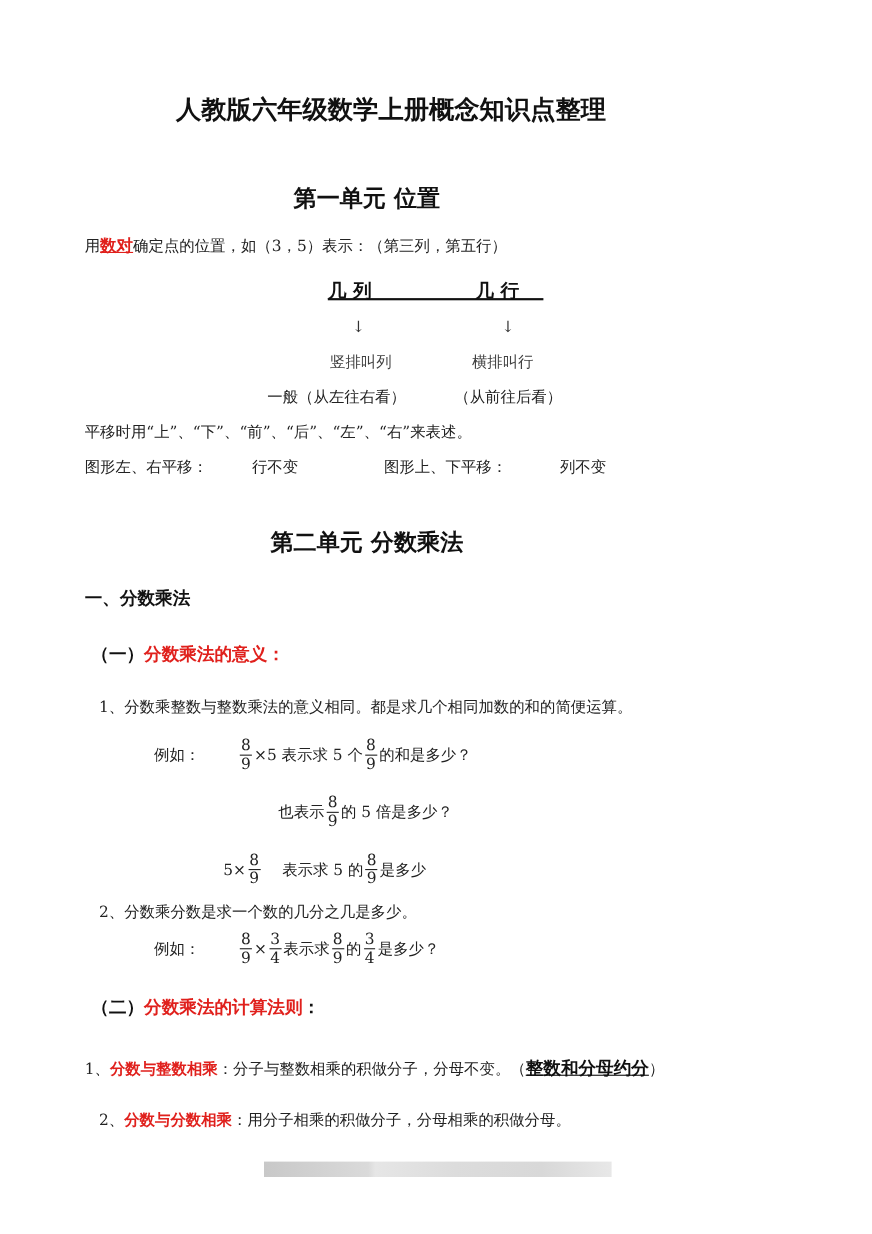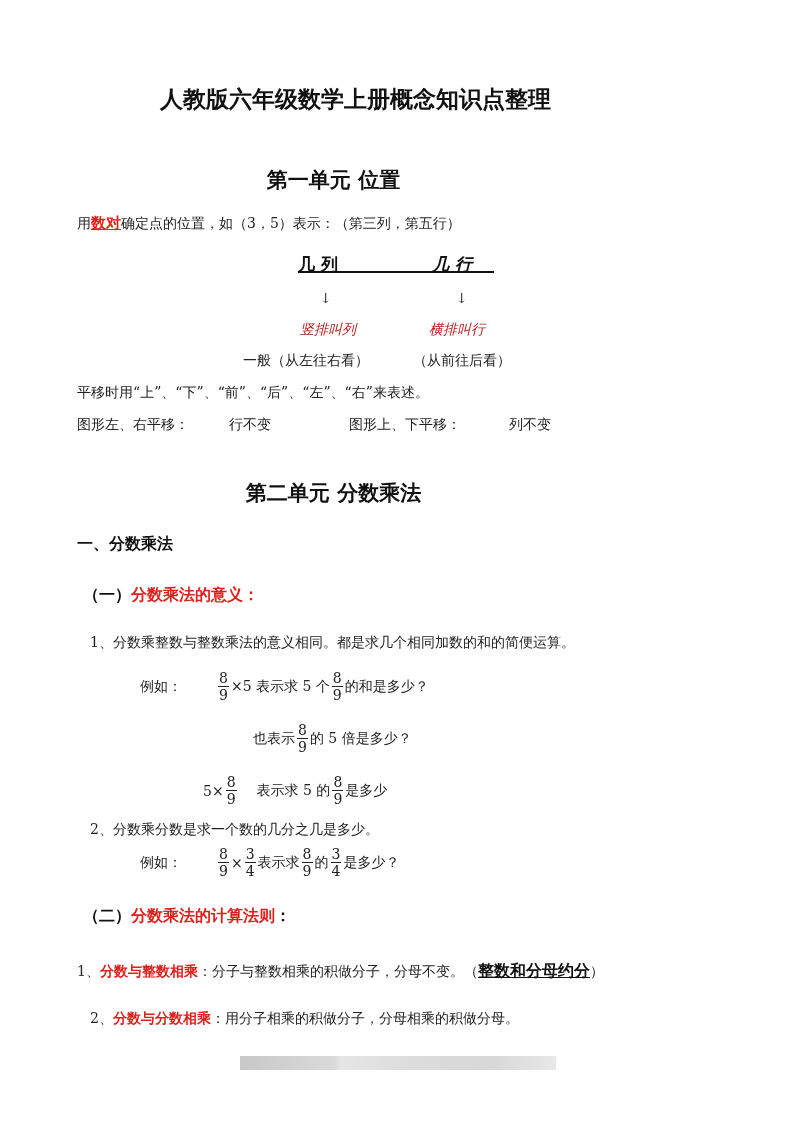--- a/index.html
+++ b/index.html
@@ -3,21 +3,21 @@
 <meta charset="utf-8">
 <style>
   html, body { margin: 0; padding: 0; background: #ffffff; }
   body { width: 793px; height: 1122px; position: relative; overflow: hidden;
          font-family: "DejaVu Serif", "Liberation Serif", serif; color: #222; }
   .abs { position: absolute; white-space: nowrap; }
   .sans-bold { font-family: "DejaVu Sans", "Liberation Sans", sans-serif; font-weight: bold; color: #111; }
   .title { font-size: 23px; top: 84px; left: 0; width: 711px; text-align: center; }
   .unit-title { font-size: 21px; left: 0; width: 667px; text-align: center; }
   .body-text { font-size: 14px; }
-  .red-light { color: #b91c1c; font-style: italic; }
+  .red-light { color: #404040; }
   .red-bold { color: #e0201c; font-weight: bold; font-family: "DejaVu Sans", "Liberation Sans", sans-serif; text-align: center; }
   .underline-bold { font-weight: bold; text-decoration: underline; font-family: "DejaVu Sans", "Liberation Sans", sans-serif; color: #111; }
   .hline { position: absolute; height: 2px; background: #111; }
   .arrow { font-size: 14px; color: #333; }
   .frac { display: inline-flex; flex-direction: column; align-items: center; vertical-align: middle;
           font-size: 14px; line-height: 16px; margin: 0 2px; }
   .frac .num { border-bottom: 1px solid #222; padding: 0 1px; }
   .frac .den { padding: 0 1px; }
   .math-line { font-size: 14px; display: flex; align-items: center; }
   .footer-bar { position: absolute; top: 1056px; left: 240px; width: 316px; height: 14px;
@@ -28,21 +28,21 @@
 
 <div class="abs sans-bold title">人教版六年级数学上册概念知识点整理</div>
 
 <div class="abs sans-bold unit-title" style="top:166px;">第一单元  位置</div>
 
 <div class="abs body-text" style="top:214px; left:77px;">
   <span>用</span><span class="red-bold" style="text-decoration:underline; font-size:15px;">数对</span><span>确定点的位置，如（3，5）表示：（第三列，第五行）</span>
 </div>
 
 <div class="abs sans-bold" style="top:253px; left:298px; font-size:17px;">几 列</div>
-<div class="abs sans-bold" style="top:253px; left:432px; font-size:17px;font-style:italic;">几 行</div>
+<div class="abs sans-bold" style="top:253px; left:432px; font-size:17px;">几 行</div>
 <div class="hline" style="top:271px; left:298px; width:196px;"></div>
 
 <div class="abs arrow" style="top:290px; left:320px;">↓</div>
 <div class="abs arrow" style="top:290px; left:456px;">↓</div>
 
 <div class="abs body-text red-light" style="top:321px; left:300px;">竖排叫列</div>
 <div class="abs body-text red-light" style="top:321px; left:429px;">横排叫行</div>
 
 <div class="abs body-text" style="top:352px; left:243px;">一般（从左往右看）</div>
 <div class="abs body-text" style="top:352px; left:413px;">（从前往后看）</div>

